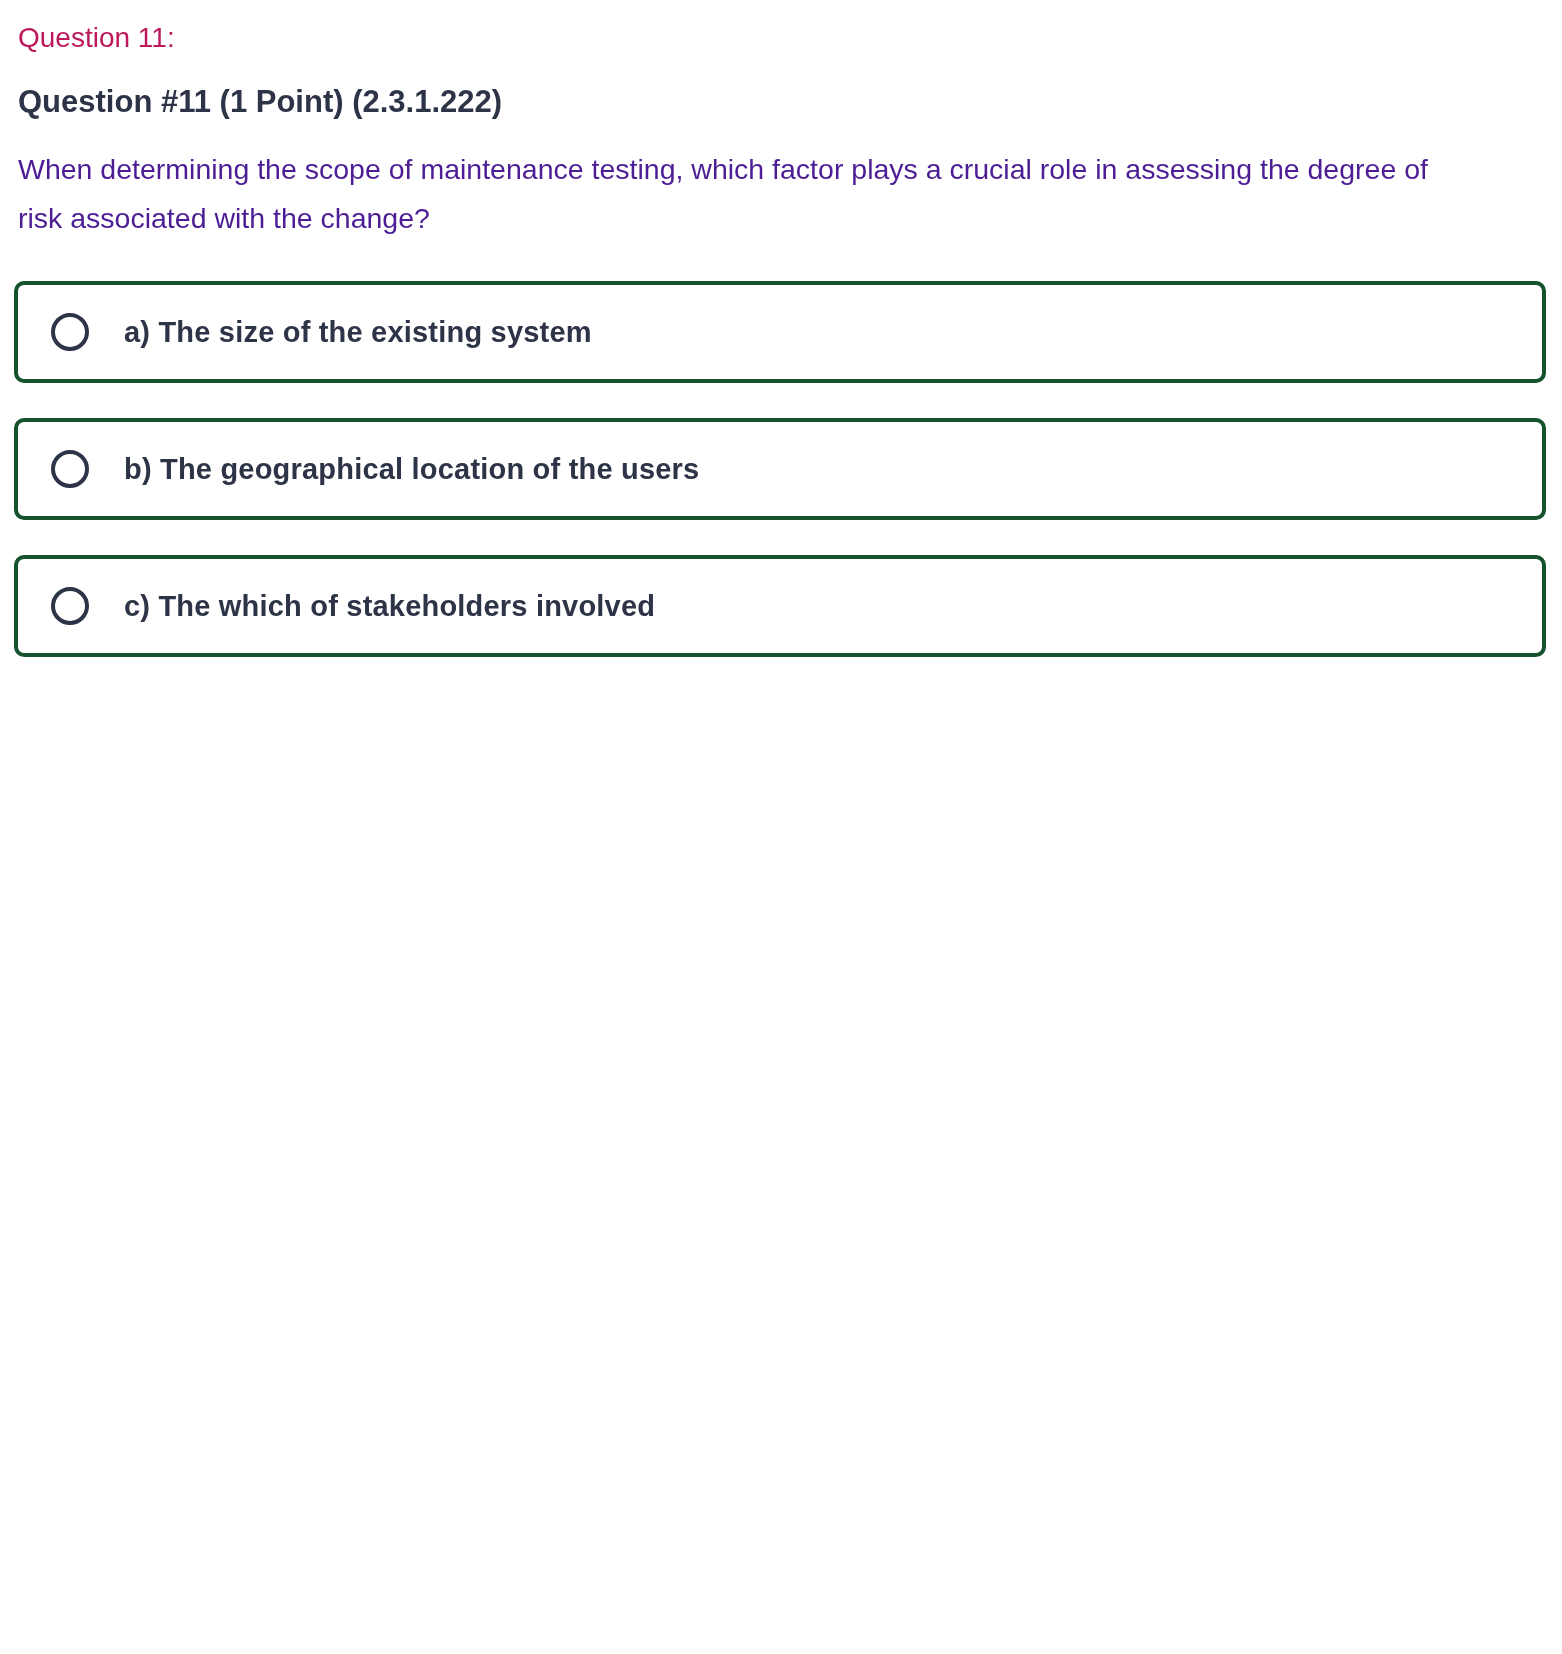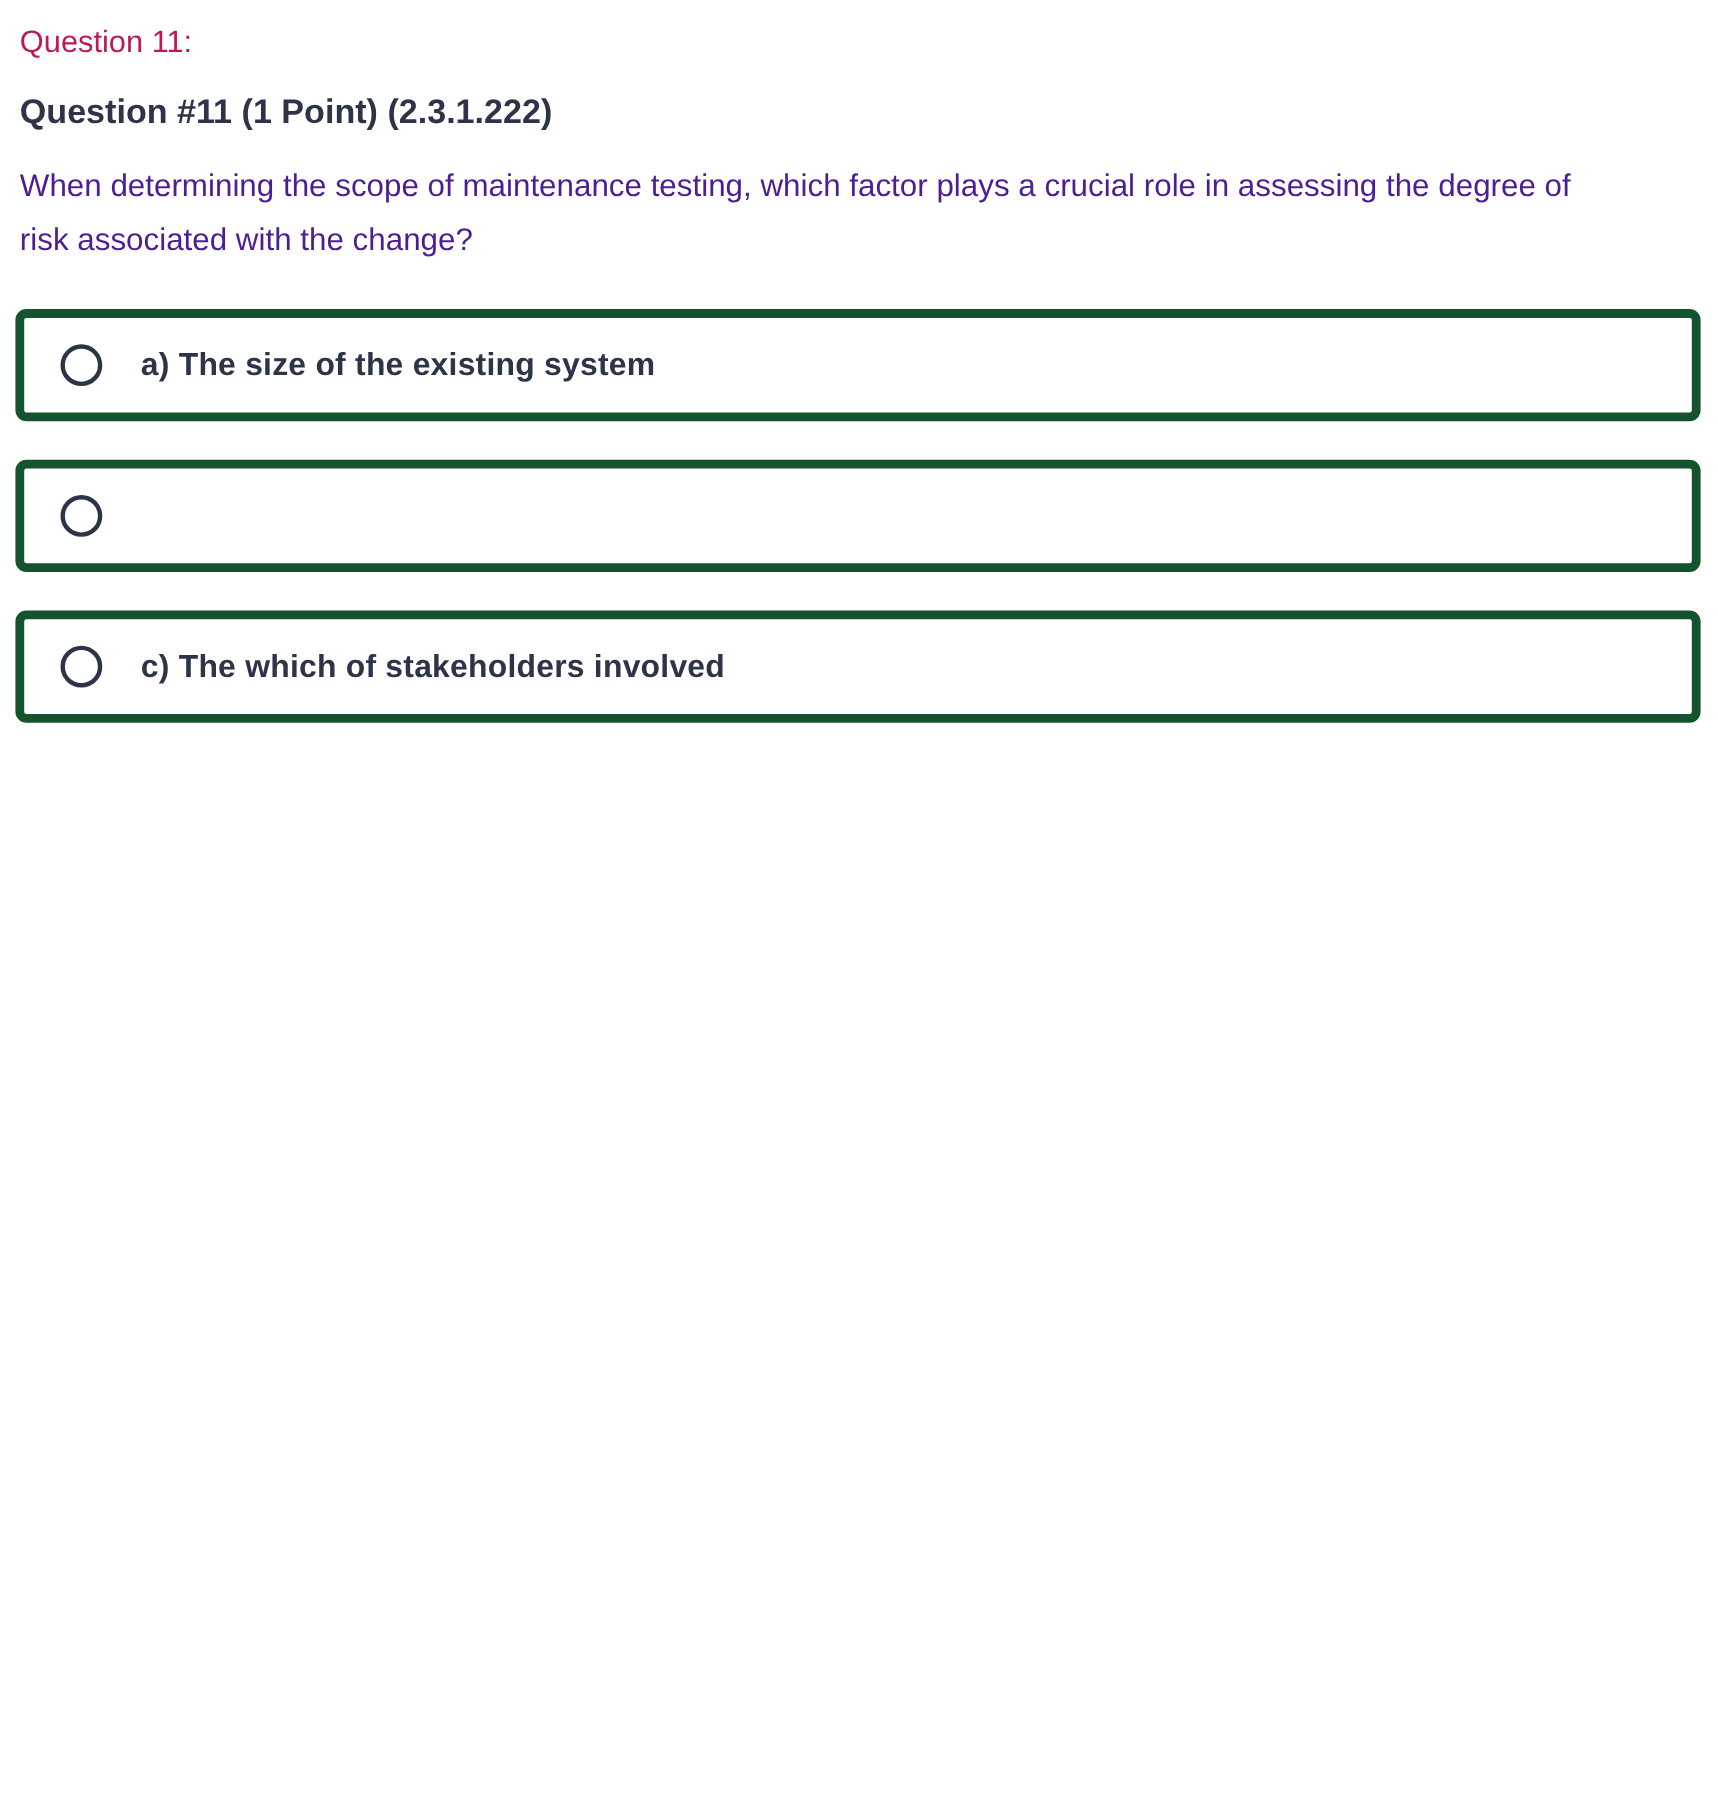--- a/index.html
+++ b/index.html
@@ -40,21 +40,21 @@
     color: #4c1d95;
     line-height: 49px;
   }
   .options {
     margin-top: 38px;
   }
   .option {
     box-sizing: border-box;
     height: 102px;
     margin: 0 16px 35px 14px;
-    border: 8px solid #14532d;
+    border: 4px solid #14532d;
     border-radius: 10px;
     background: #ffffff;
     display: flex;
     align-items: center;
     cursor: pointer;
   }
   .radio {
     flex: none;
     box-sizing: border-box;
     width: 38px;
@@ -86,20 +86,21 @@
 
   <div class="options">
 
     <div class="option">
       <span class="radio"></span>
       <span class="option-label">a) The size of the existing system</span>
     </div>
 
     <div class="option">
       <span class="radio"></span>
+      <span class="option-label">b) The geographical location of the users</span>
     </div>
 
     <div class="option">
       <span class="radio"></span>
       <span class="option-label">c) The which of stakeholders involved</span>
     </div>
 
 
   </div>
 

